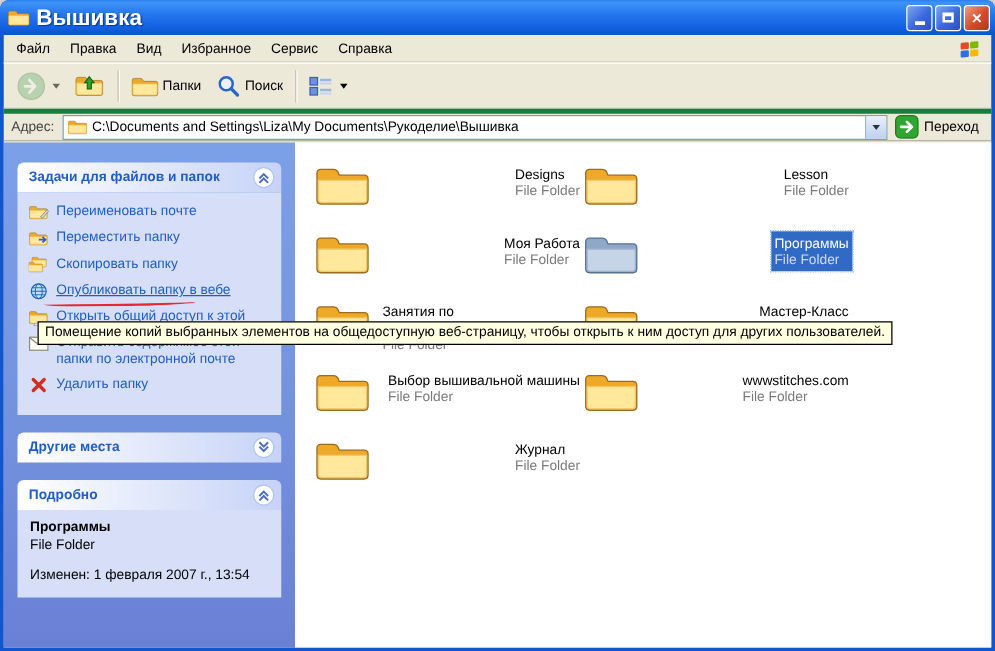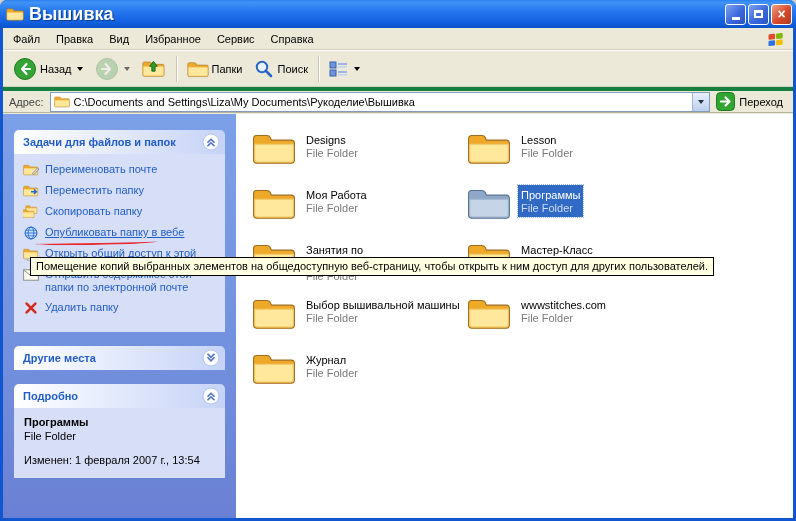--- a/index.html
+++ b/index.html
@@ -90,21 +90,21 @@
   .task-icon { flex:0 0 16px; width:16px; height:14px; margin-top:0; }
   .task-label { color:#215dc6; line-height:13px; }
   .task-item.hovered .task-label { text-decoration:underline; }
   .details-body { background:#d6dff7; padding:8px 6px 12px 10px; color:#000; }
   .details-name { font-weight:bold; }
   .details-type { margin-top:2px; }
   .details-modified { margin-top:12px; }
 
   .main { flex:1; background:#fff; padding:16px 0 0 16px; overflow:hidden; }
   .tiles { display:grid; grid-template-columns:215px 215px; grid-auto-rows:55px; }
-  .tile { display:flex; align-items:flex-start; gap:7px; cursor:pointer; }
+  .tile { display:flex; align-items:flex-start; gap:7px; cursor:pointer;justify-content:space-between; }
   .tile-icon { width:44px; height:36px; flex:0 0 44px; }
   .tile-labels { padding:4px 3px 2px 3px; }
   .tile-name { color:#000; line-height:13px; }
   .tile-type { color:#7a7a7a; line-height:13px; }
   .tile.selected .tile-labels { background:#316ac5; outline:1px dotted #9cbdf0; }
   .tile.selected .tile-name { color:#fff; }
   .tile.selected .tile-type { color:#cfdcf5; }
 
   
   .tooltip {
@@ -165,28 +165,20 @@
         <g transform="skewY(-6)">
           <rect x="1" y="3.5" width="6.6" height="5.4" rx="1" fill="#e34a2b"></rect>
           <rect x="8.6" y="3.5" width="6.6" height="5.4" rx="1" fill="#7eb900"></rect>
           <rect x="1" y="9.9" width="6.6" height="5.4" rx="1" fill="#2f6fe4"></rect>
           <rect x="8.6" y="9.9" width="6.6" height="5.4" rx="1" fill="#f6bb00"></rect>
         </g>
       </svg>
     </div>
 
     <div class="toolbar">
-      <div class="tb-btn">
-        <svg width="24" height="24" viewBox="0 0 24 24">
-          <circle cx="12" cy="12" r="10.5" fill="#35a335" stroke="#1e7a1e"></circle>
-          <path d="M13.5 7 L9 12 L13.5 17 M9.6 12 H17" stroke="#fff" stroke-width="2.2" fill="none" stroke-linecap="round" stroke-linejoin="round"></path>
-        </svg>
-        <span>Назад</span>
-        <i class="dd-arrow"></i>
-      </div>
       <div class="tb-btn disabled">
         <svg width="24" height="24" viewBox="0 0 24 24">
           <circle cx="12" cy="12" r="10.5" fill="#8fbf8f" stroke="#7aa57a"></circle>
           <path d="M10.5 7 L15 12 L10.5 17 M7 12 H14.4" stroke="#f2f2f2" stroke-width="2.2" fill="none" stroke-linecap="round" stroke-linejoin="round"></path>
         </svg>
         <i class="dd-arrow"></i>
       </div>
       <div class="tb-btn">
         <svg width="24" height="22" viewBox="0 0 44 36">
           <use href="#folderY"></use>

